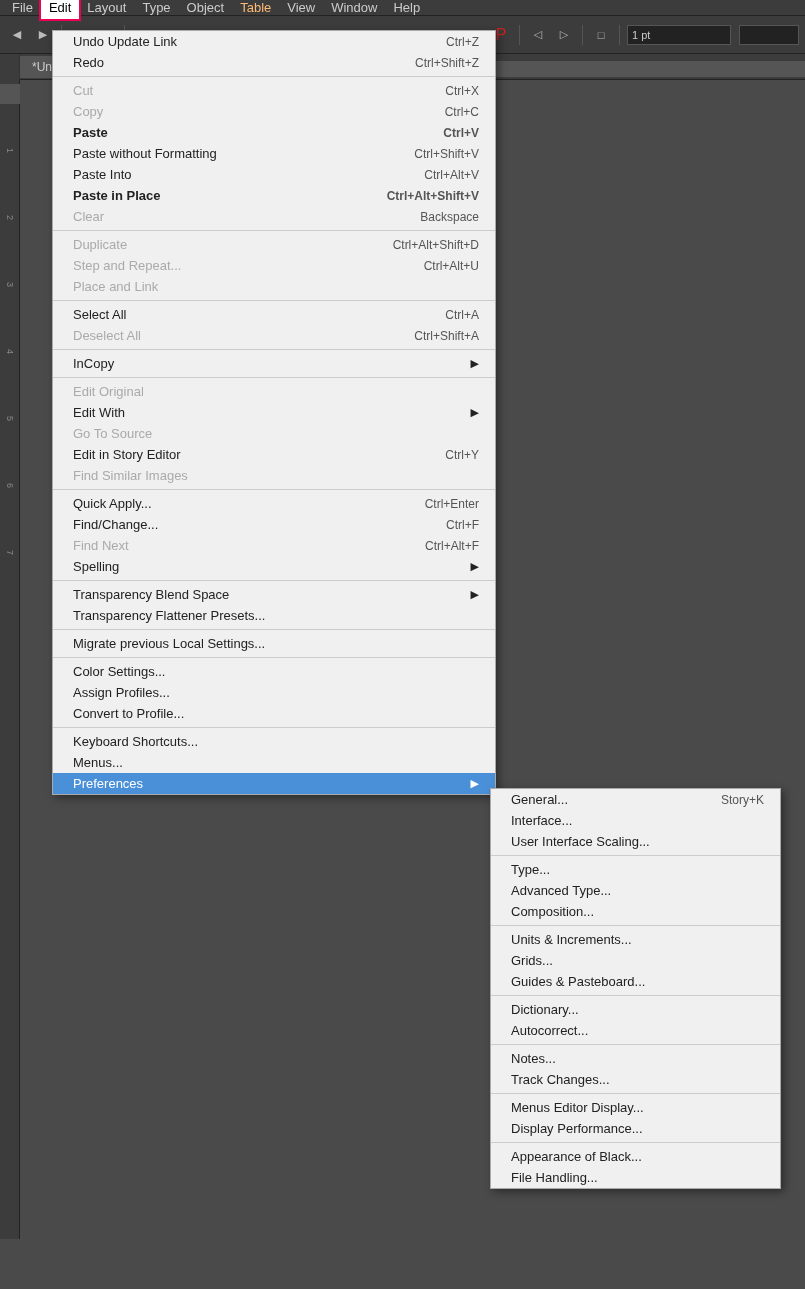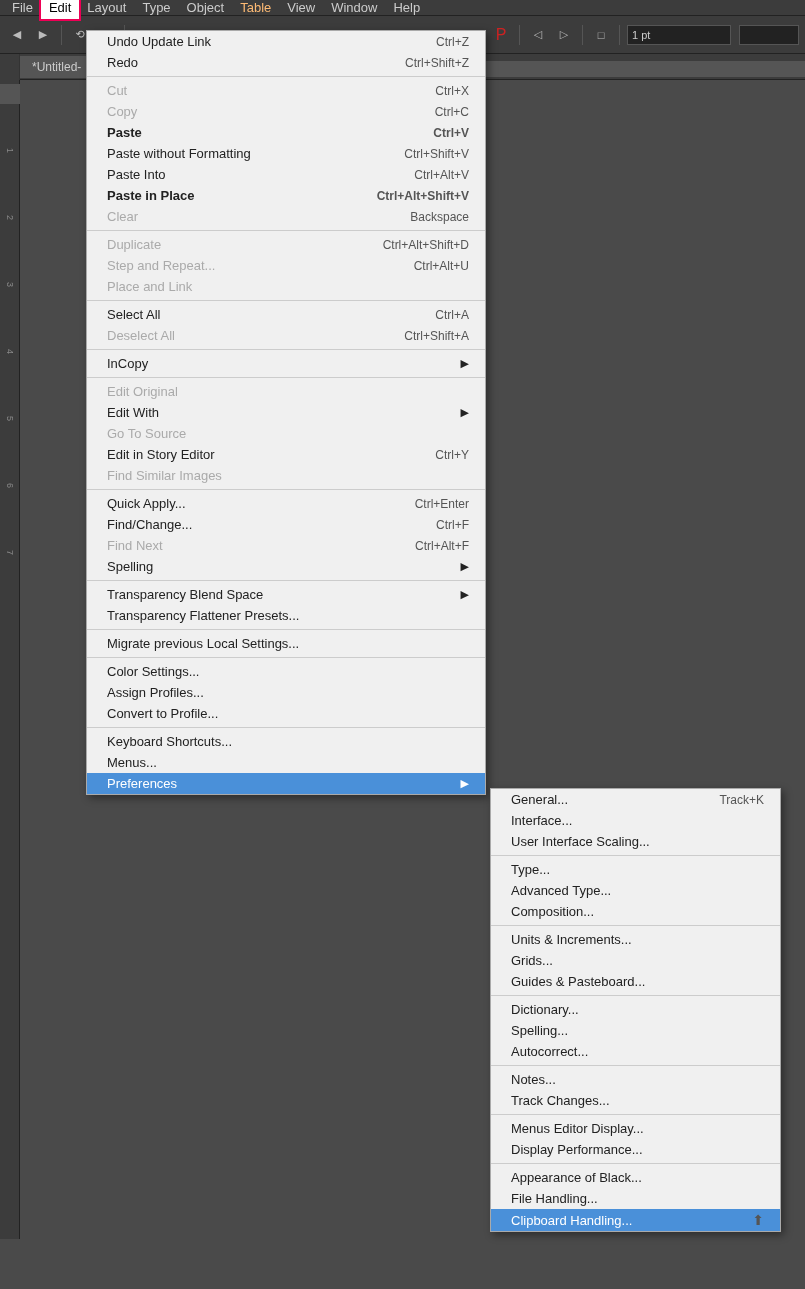--- a/index.html
+++ b/index.html
@@ -99,22 +99,22 @@
     .canvas-area {
       flex: 1;
       background: #4a4a4a;
       position: relative;
     }
 
     
     .dropdown-menu {
       position: absolute;
       top: 30px;
-      left: 86px;
-      width: 400px;
+      left: 52px;
+      width: 444px;
       background: #f0f0f0;
       border: 1px solid #aaa;
       box-shadow: 3px 3px 8px rgba(0,0,0,0.4);
       z-index: 1000;
     }
 
     .menu-item {
       display: flex;
       justify-content: space-between;
       align-items: center;
@@ -373,21 +373,21 @@
   </div>
   <div class="menu-item highlighted">
     <span>Preferences</span>
     <span class="arrow">▶</span>
   </div>
 </div>
 
 <div class="submenu">
   <div class="menu-item">
     <span>General...</span>
-    <span class="shortcut">Track+K</span>
+    <span class="shortcut">Story+K</span>
   </div>
   <div class="menu-item">
     <span>Interface...</span>
   </div>
   <div class="menu-item">
     <span>User Interface Scaling...</span>
   </div>
   <div class="submenu-separator"></div>
   <div class="menu-item">
     <span>Type...</span>
@@ -406,23 +406,20 @@
     <span>Grids...</span>
   </div>
   <div class="menu-item">
     <span>Guides &amp; Pasteboard...</span>
   </div>
   <div class="submenu-separator"></div>
   <div class="menu-item">
     <span>Dictionary...</span>
   </div>
   <div class="menu-item">
-    <span>Spelling...</span>
-  </div>
-  <div class="menu-item">
     <span>Autocorrect...</span>
   </div>
   <div class="submenu-separator"></div>
   <div class="menu-item">
     <span>Notes...</span>
   </div>
   <div class="menu-item">
     <span>Track Changes...</span>
   </div>
   <div class="submenu-separator"></div>
@@ -432,17 +429,13 @@
   <div class="menu-item">
     <span>Display Performance...</span>
   </div>
   <div class="submenu-separator"></div>
   <div class="menu-item">
     <span>Appearance of Black...</span>
   </div>
   <div class="menu-item">
     <span>File Handling...</span>
   </div>
-  <div class="menu-item highlighted-sub">
-    <span>Clipboard Handling...</span>
-    <span class="cursor" style="position:static; font-size:14px; margin-left:8px;">⬆</span>
-  </div>
 </div>
 
 </body></html>

